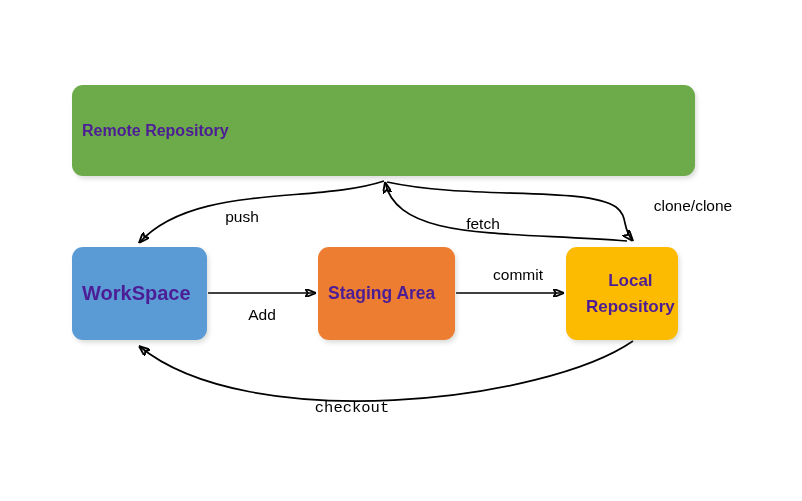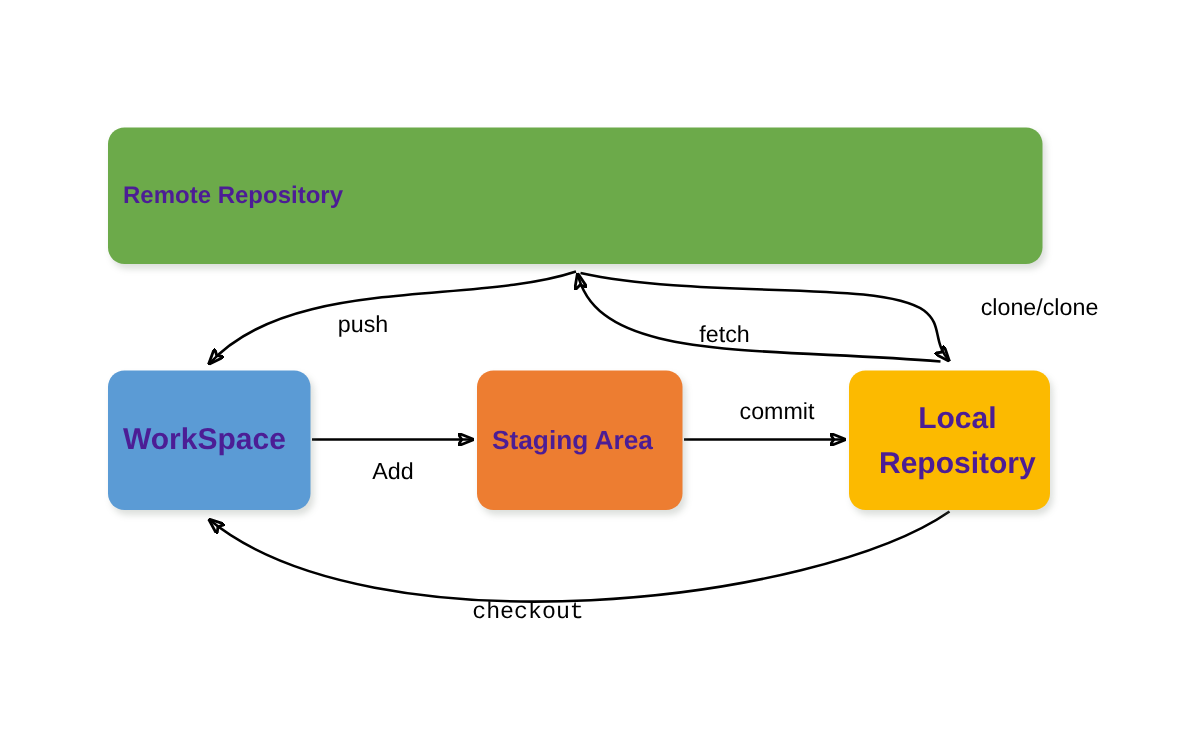--- a/index.html
+++ b/index.html
@@ -48,22 +48,22 @@
     width: 135px; height: 93px;
     font-size: 20px;
   }
   .node-staging {
     left: 318px; top: 247px;
     width: 137px; height: 93px;
     font-size: 17.5px;
   }
   .node-local {
     left: 566px; top: 247px;
-    width: 134px; height: 93px;
-    font-size: 20px;
+    width: 112px; height: 93px;
+    font-size: 17px;
     line-height: 1.5;
     padding: 0 20px;
   }
   .edge-label {
     position: absolute;
     transform: translate(-50%, -50%);
     font-size: 15.5px;
     color: #000000;
     white-space: nowrap;
   }

